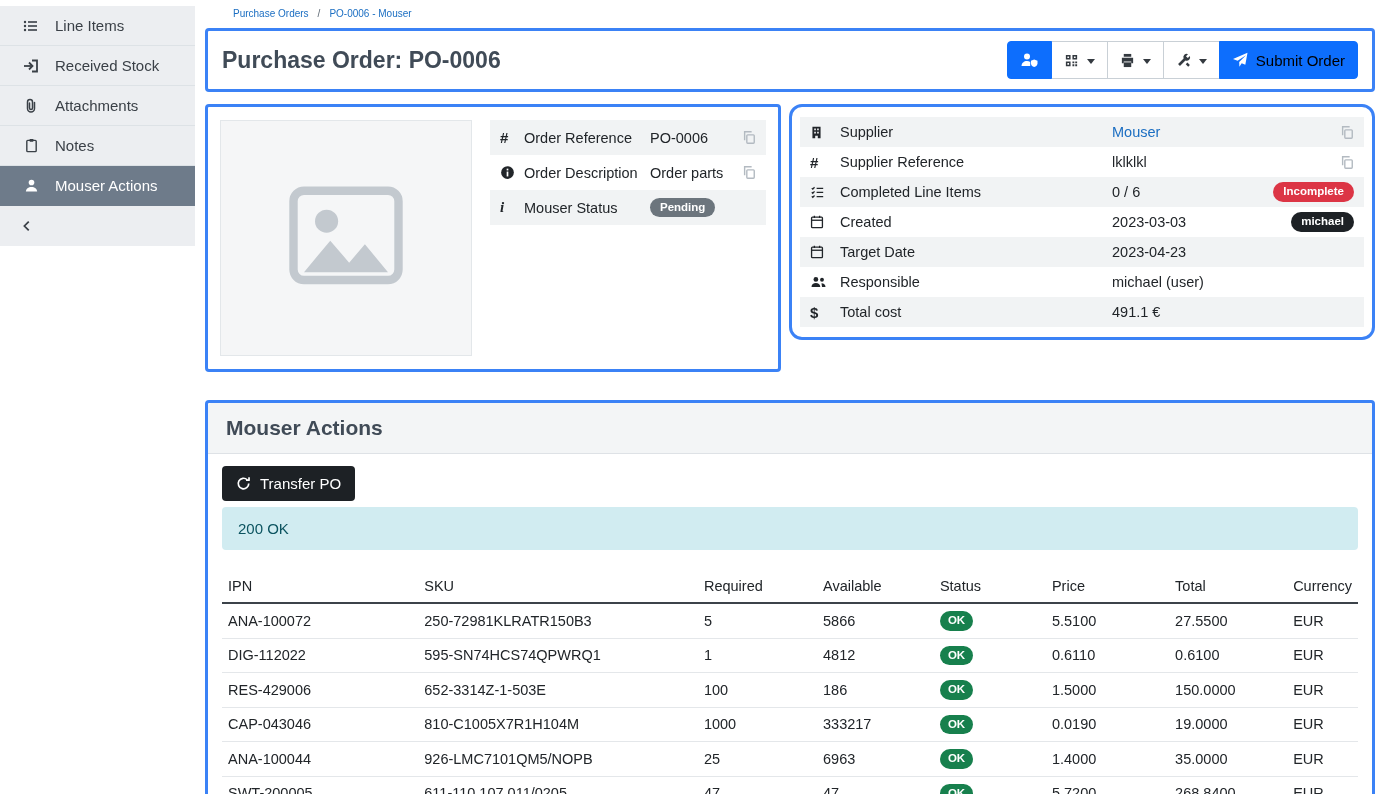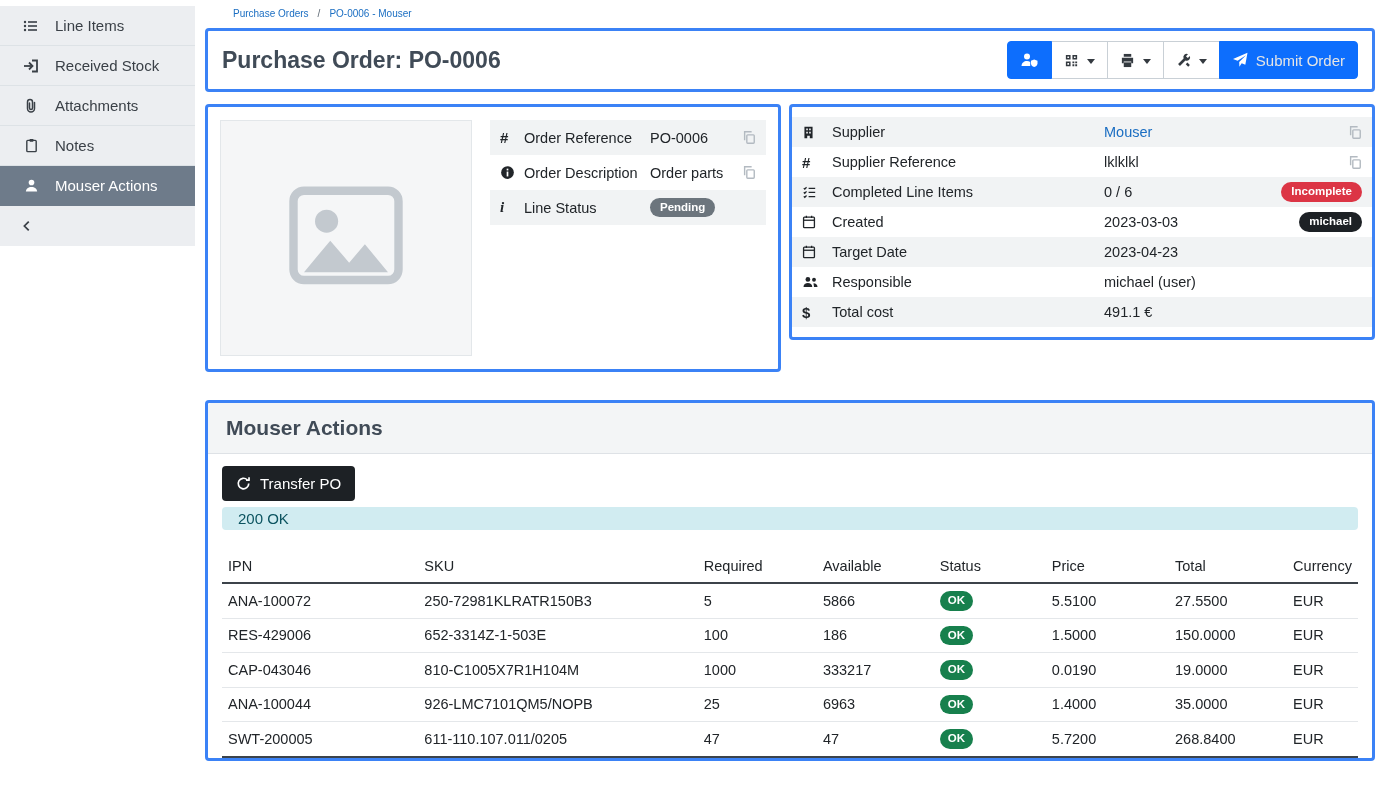--- a/index.html
+++ b/index.html
@@ -40,38 +40,38 @@
 
   .btn-row { display: flex; }
   .btn {
     display: flex; align-items: center; gap: 8px; height: 38px; padding: 0 12px;
     background: #fff; border: 1px solid #c9d0d6; color: #343a40;
     font-size: 15px; font-family: inherit; cursor: pointer;
   }
   .btn + .btn { margin-left: -1px; }
   .btn:first-child { border-radius: 4px 0 0 4px; }
   .btn:last-child { border-radius: 0 4px 4px 0; }
-  .btn.primary { background: #0d6efd; border-color: #0d6efd; color: #e5e5e5; position: relative; z-index: 1; }
+  .btn.primary { background: #0d6efd; border-color: #0d6efd; color: #000000; position: relative; z-index: 1; }
   .caret { width: 0; height: 0; border-left: 4.5px solid transparent; border-right: 4.5px solid transparent; border-top: 5px solid currentColor; margin-top: 2px; }
 
   
   .details { display: flex; align-items: flex-start; gap: 8px; margin: 12px 0 28px; }
   .left-card { width: 576px; flex-shrink: 0; padding: 13px 12px; display: flex; gap: 18px; }
   .thumb {
     width: 252px; height: 236px; flex-shrink: 0;
     background: #f5f6f7; border: 1px solid #e3e7ea;
     display: flex; align-items: center; justify-content: center;
   }
   .detail-table { flex: 1; min-width: 0; }
   .d-row { display: flex; align-items: center; min-height: 35px; padding: 0 10px; }
   .striped > .d-row:nth-child(odd) { background: #f1f3f4; }
   .d-icon { width: 24px; display: flex; align-items: center; color: #212529; flex-shrink: 0; }
   .left-card .d-label { width: 126px; flex-shrink: 0; }
   .left-card .d-value { flex: 1; }
-  .right-card { flex: 1; padding: 10px 0; min-width: 0; }
+  .right-card { flex: 1; padding: 10px 8px; min-width: 0; border-radius: 13px; }
   .right-card .d-row { min-height: 30px; }
   .right-card .d-icon { width: 30px; }
   .right-card .d-label { width: 272px; flex-shrink: 0; }
   .right-card .d-value { flex: 1; }
   .trailing { margin-left: auto; display: flex; align-items: center; }
 
   .glyph-hash::before { content: "#"; font-weight: 700; font-size: 15px; }
   .glyph-dollar::before { content: "$"; font-weight: 700; font-size: 15px; }
   .glyph-info-i::before { content: "i"; font-family: "Liberation Serif", serif; font-weight: 700; font-style: italic; font-size: 15px; }
 
@@ -97,21 +97,21 @@
   .actions-body { padding: 12px 14px 0; }
 
   .btn-dark {
     display: inline-flex; align-items: center; gap: 9px;
     background: #1d2125; color: #fff; border: none; border-radius: 4px;
     padding: 9px 14px; font-size: 15px; font-family: inherit; cursor: pointer;
   }
 
   .alert {
     margin-top: 6px; background: #d1ecf1; color: #0c5460;
-    border-radius: 4px; padding: 3px 16px; font-size: 15px;
+    border-radius: 4px; padding: 13px 16px; font-size: 15px;
   }
 
   table.data { width: 100%; border-collapse: collapse; margin-top: 20px; }
   .data th { text-align: left; font-weight: 400; padding: 8px 6px; border-bottom: 2px solid #3c434a; }
   .data td { padding: 7px 6px; border-bottom: 1px solid #e4e7ea; }
   .data tbody tr:last-child td { border-bottom: 2px solid #3c434a; }
   .num { text-align: left; }
 
   svg { display: block; }
 </style>
@@ -275,21 +275,21 @@
             <svg width="14" height="15" viewBox="0 0 16 16" fill="none" stroke="#b3bac1" stroke-width="1.6">
                 <rect x="5.5" y="5" width="8.5" height="9.5" rx="1"></rect>
                 <path d="M3 11V1.5h8"></path>
               </svg>
           </span>
         </div>
         <div class="d-row">
           <span class="d-icon">
               <span class="glyph-info-i"></span>
             </span>
-          <span class="d-label">Line Status</span>
+          <span class="d-label">Mouser Status</span>
           <span class="d-value">
             <span class="badge gray">Pending</span>
           </span>
         </div>
       </div>
     </div>
 
     <div class="panel right-card">
       <div class="striped">
         <div class="d-row">
@@ -430,20 +430,30 @@
             <td>ANA-100072</td>
             <td>250-72981KLRATR150B3</td>
             <td>5</td>
             <td>5866</td>
             <td><span class="badge green">OK</span></td>
             <td class="num">5.5100</td>
             <td class="num">27.5500</td>
             <td>EUR</td>
           </tr>
           <tr>
+            <td>DIG-112022</td>
+            <td>595-SN74HCS74QPWRQ1</td>
+            <td>1</td>
+            <td>4812</td>
+            <td><span class="badge green">OK</span></td>
+            <td class="num">0.6110</td>
+            <td class="num">0.6100</td>
+            <td>EUR</td>
+          </tr>
+          <tr>
             <td>RES-429006</td>
             <td>652-3314Z-1-503E</td>
             <td>100</td>
             <td>186</td>
             <td><span class="badge green">OK</span></td>
             <td class="num">1.5000</td>
             <td class="num">150.0000</td>
             <td>EUR</td>
           </tr>
           <tr>

